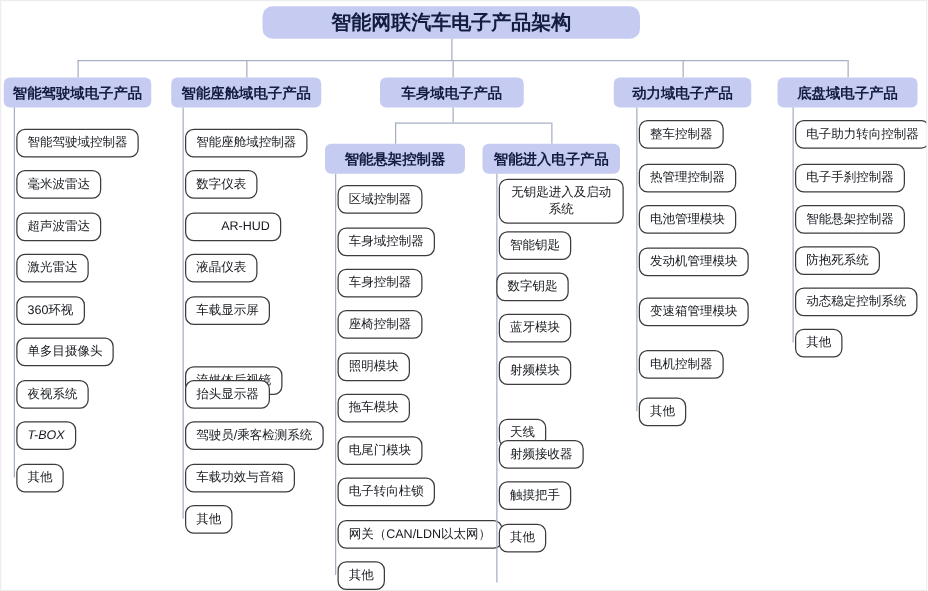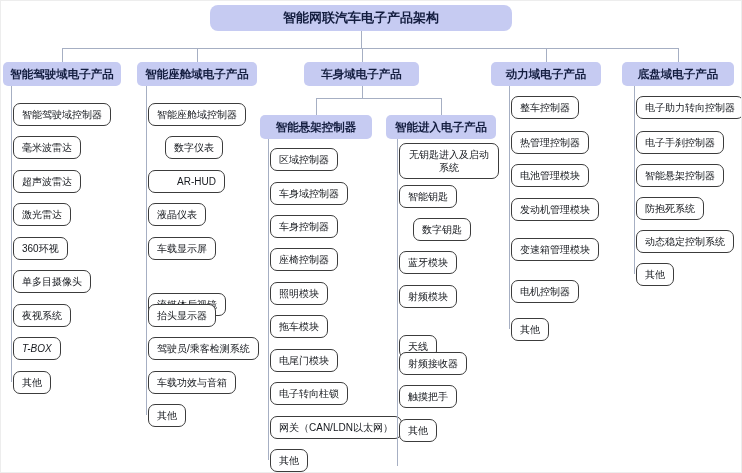--- a/index.html
+++ b/index.html
@@ -8,21 +8,21 @@
     font-family:"Liberation Sans","DejaVu Sans",sans-serif;
     overflow:hidden;border:1px solid #ededed;box-sizing:border-box;
   }
   .line{position:absolute;background:var(--line-color,#a6afc3);}
   .hdr{
     position:absolute;display:flex;align-items:center;justify-content:center;
     background:var(--node-fill,#c6cbf2);color:var(--node-text,#131d3f);
     font-weight:bold;font-size:11.5px;border-radius:5px;box-sizing:border-box;
     white-space:nowrap;
   }
-  .root{font-size:13px;border-radius:8px;}
+  .root{font-size:16px;border-radius:8px;}
   .leaf{
     position:absolute;background:#ffffff;border:1.2px solid var(--leaf-border,#3c3c3c);
     border-radius:7px;font-size:10px;color:#15181d;padding:4px 8px;
     white-space:nowrap;line-height:13px;box-sizing:content-box;
   }
   .leaf.wrap{white-space:normal;width:84px;text-align:center;padding:4px 7px;}
 </style>
 </head>
 <body>
 
@@ -42,21 +42,21 @@
     <div class="leaf" style="left: 12px; top: 169px;">超声波雷达</div>
     <div class="leaf" style="left: 12px; top: 202px;">激光雷达</div>
     <div class="leaf" style="left: 12px; top: 236px;">360环视</div>
     <div class="leaf" style="left: 12px; top: 269px;">单多目摄像头</div>
     <div class="leaf" style="left: 12px; top: 303px;">夜视系统</div>
     <div class="leaf" style="left: 12px; top: 336px; font-style: italic;">T-BOX</div>
     <div class="leaf" style="left: 12px; top: 370px;">其他</div>
     <div class="hdr" style="left: 136px; top: 61px; width: 120px; height: 24px;">智能座舱域电子产品</div>
     <div class="line" style="left: 145px; top: 85px; width: 1px; height: 329px;"></div>
     <div class="leaf" style="left: 147px; top: 102px;">智能座舱域控制器</div>
-    <div class="leaf" style="left: 164px; top: 135px;">数字仪表</div>
+    <div class="leaf" style="left: 147px; top: 135px;">数字仪表</div>
     <div class="leaf" style="left: 147px; top: 169px; padding-left: 28px;">AR-HUD</div>
     <div class="leaf" style="left: 147px; top: 202px;">液晶仪表</div>
     <div class="leaf" style="left: 147px; top: 236px;">车载显示屏</div>
     <div class="leaf" style="left: 147px; top: 269px; margin-top: 23px;">流媒体后视镜</div>
     <div class="leaf" style="left: 147px; top: 303px;">抬头显示器</div>
     <div class="leaf" style="left: 147px; top: 336px;">驾驶员/乘客检测系统</div>
     <div class="leaf" style="left: 147px; top: 370px;">车载功效与音箱</div>
     <div class="leaf" style="left: 147px; top: 403px;">其他</div>
     <div class="hdr" style="left: 303px; top: 61px; width: 115px; height: 24px;">车身域电子产品</div>
     <div class="line" style="left: 360.5px; top: 85px; width: 1px; height: 12px;"></div>
@@ -72,21 +72,21 @@
     <div class="leaf" style="left: 269px; top: 281px;">照明模块</div>
     <div class="leaf" style="left: 269px; top: 314px;">拖车模块</div>
     <div class="leaf" style="left: 269px; top: 348px;">电尾门模块</div>
     <div class="leaf" style="left: 269px; top: 381px;">电子转向柱锁</div>
     <div class="leaf" style="left: 269px; top: 415px;">网关（CAN/LDN以太网）</div>
     <div class="leaf" style="left: 269px; top: 448px;">其他</div>
     <div class="hdr" style="left: 385px; top: 114px; width: 110px; height: 24px;">智能进入电子产品</div>
     <div class="line" style="left: 396px; top: 138px; width: 1px; height: 327px;"></div>
     <div class="leaf wrap" style="left: 398px; top: 142px;">无钥匙进入及启动系统</div>
     <div class="leaf" style="left: 398px; top: 184px;">智能钥匙</div>
-    <div class="leaf" style="left: 412px; top: 217px; text-align: right;">数字钥匙</div>
+    <div class="leaf" style="left: 396px; top: 217px; text-align: right;">数字钥匙</div>
     <div class="leaf" style="left: 398px; top: 250px;">蓝牙模块</div>
     <div class="leaf" style="left: 398px; top: 284px;">射频模块</div>
     <div class="leaf" style="left: 398px; top: 334px;">天线</div>
     <div class="leaf" style="left: 398px; top: 351px;">射频接收器</div>
     <div class="leaf" style="left: 398px; top: 384px;">触摸把手</div>
     <div class="leaf" style="left: 398px; top: 418px;">其他</div>
     <div class="hdr" style="left: 490px; top: 61px; width: 110px; height: 24px;">动力域电子产品</div>
     <div class="line" style="left: 508px; top: 85px; width: 1px; height: 243px;"></div>
     <div class="leaf" style="left: 510px; top: 95px;">整车控制器</div>
     <div class="leaf" style="left: 510px; top: 130px;">热管理控制器</div>

